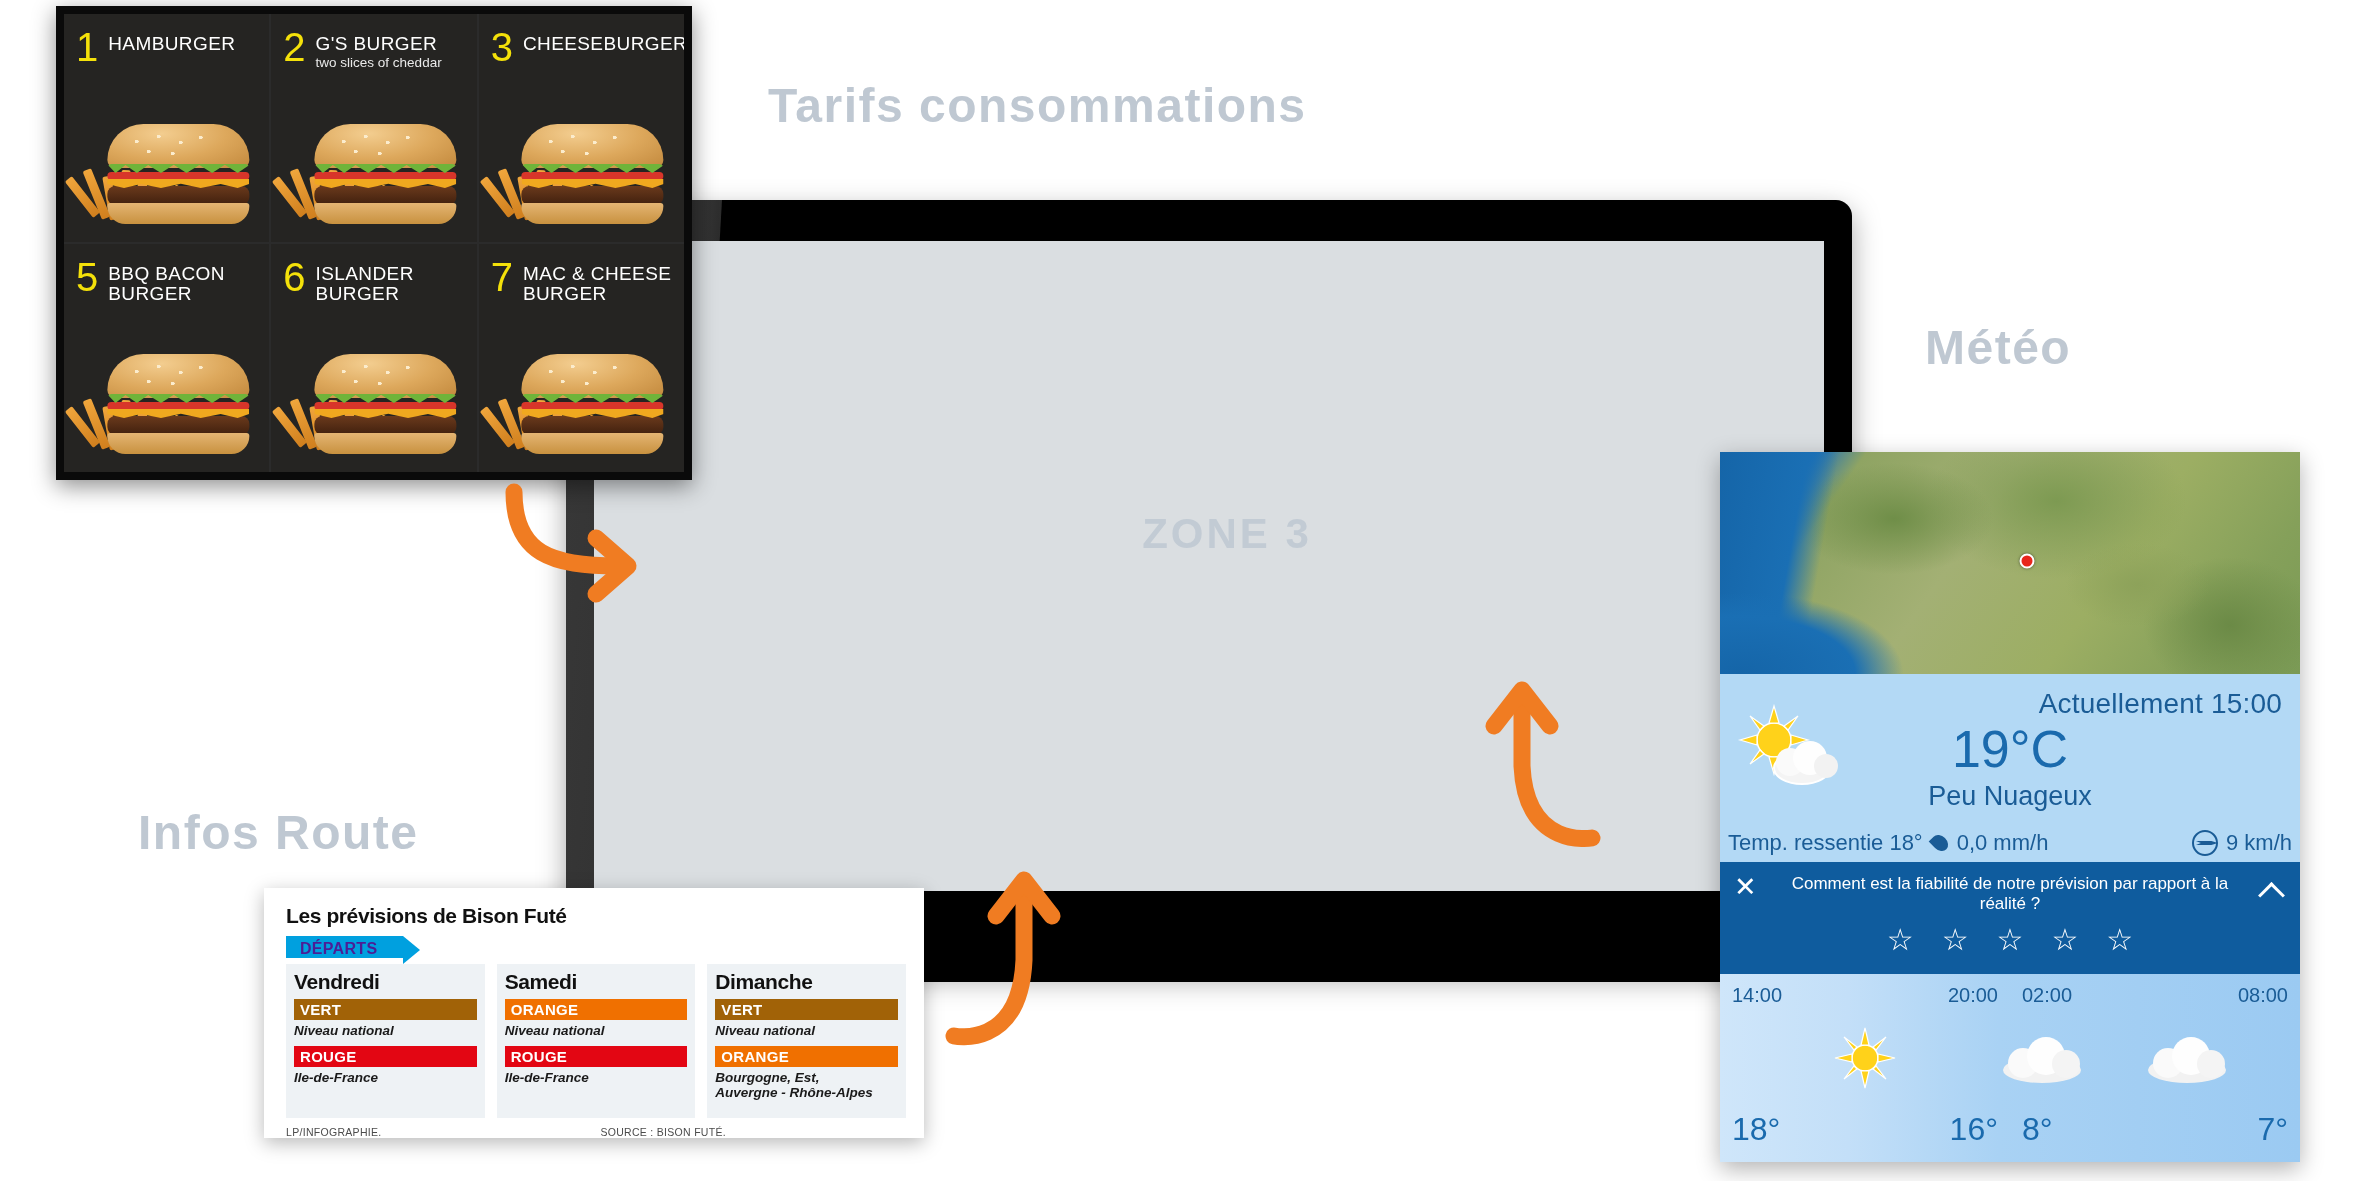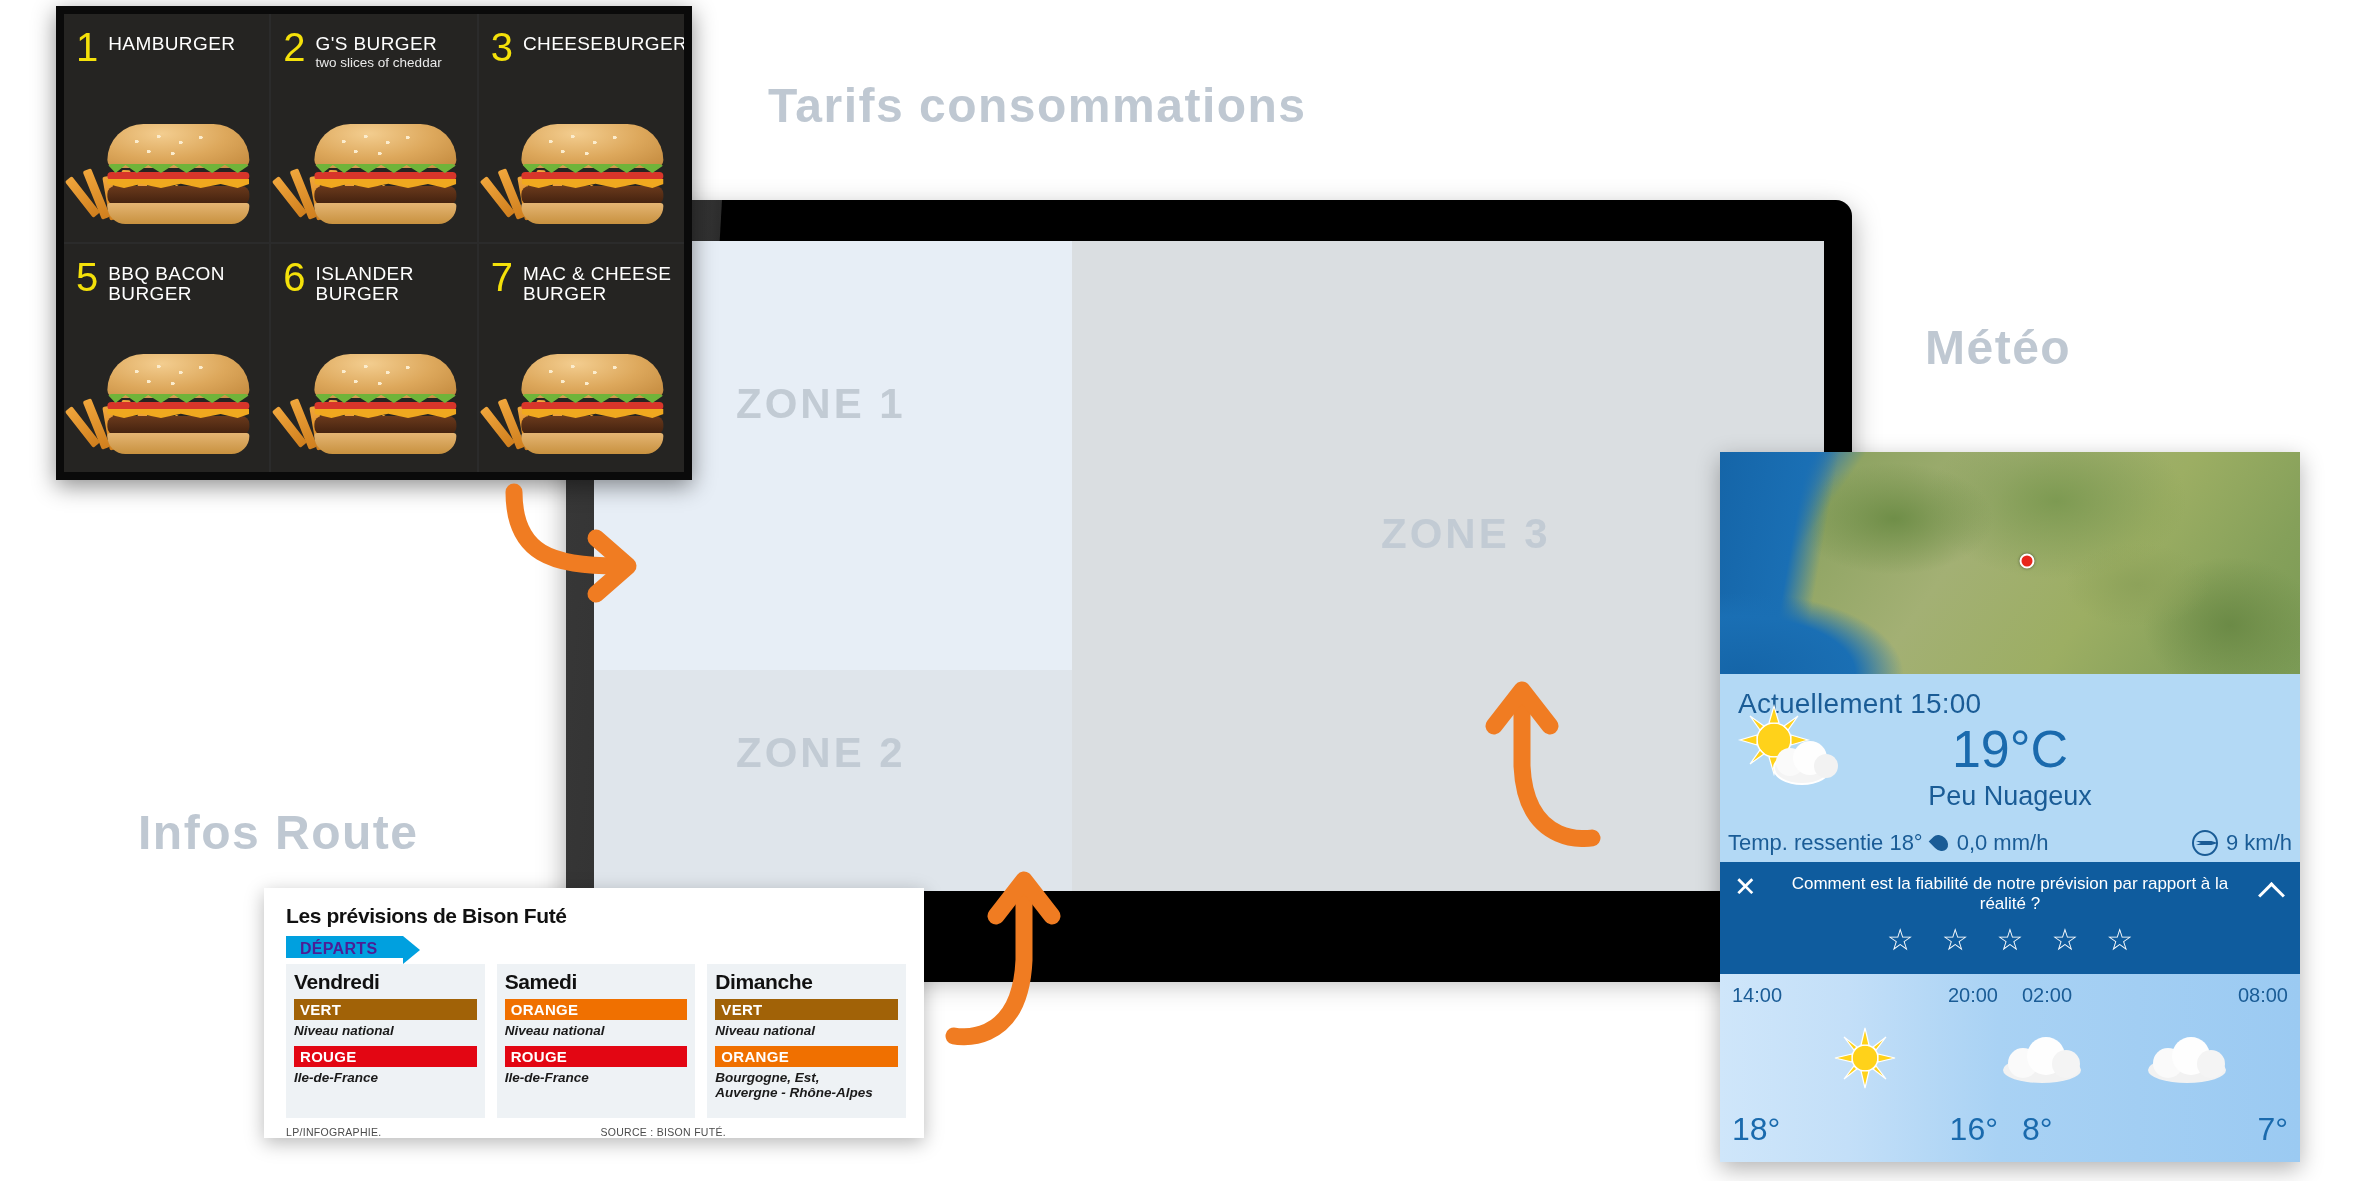--- a/index.html
+++ b/index.html
@@ -211,21 +211,21 @@
     background: radial-gradient(ellipse 220px 110px at 8% 100%, #1565a8 0%, #1a6fb4 52%, rgba(26,111,180,0) 74%);
   }
   .w-map .marker {
     position:absolute; left:53%; top:49%; width:15px; height:15px; border-radius:50%;
     background:#e8261c; border:2px solid #fff; transform: translate(-50%,-50%);
     box-shadow: 0 0 3px rgba(0,0,0,.5);
   }
   .w-current {
     background:#b3d9f5; padding: 14px 18px 12px 18px; position:relative; height: 188px;
   }
-  .w-now-time { text-align:left; color:#1a5c96; font-size:28px; letter-spacing:.2px; }
+  .w-now-time { text-align:right; color:#1a5c96; font-size:28px; letter-spacing:.2px; }
   .w-temp { text-align:center; color:#1a6aad; font-size:52px; line-height:1.05; margin-top:2px; }
   .w-cond { text-align:center; color:#1a5c96; font-size:27px; margin-top:4px; }
   .w-icon-big { position:absolute; left:14px; top:30px; width:110px; height:86px; }
   .w-meta {
     position:absolute; left:0; right:0; bottom:6px;
     display:flex; align-items:center; justify-content:space-between;
     padding: 0 8px; color:#1a5c96; font-size:22px;
   }
   .w-meta .left { display:flex; align-items:center; gap:10px; }
   .w-meta .right { display:flex; align-items:center; gap:8px; }
@@ -271,28 +271,20 @@
 
   <div class="section-title" id="title-tarifs">Tarifs consommations</div>
   <div class="section-title" id="title-meteo">Météo</div>
   <div class="section-title" id="title-infos">Infos Route</div>
 
   <div class="monitor">
     <div class="monitor-bezel">
       <div class="bezel-sheen"></div>
     </div>
     <div class="monitor-screen">
-      <div class="screen-left">
-        <div class="zone zone1">
-          <span class="zone-label">ZONE 1</span>
-        </div>
-        <div class="zone zone2">
-          <span class="zone-label">ZONE 2</span>
-        </div>
-      </div>
       <div class="screen-right zone3">
         <span class="zone-label">ZONE 3</span>
       </div>
     </div>
   </div>
   <div class="monitor-foot">
     <div class="bezel-sheen bottom"></div>
   </div>
 
   <div class="menu-board">

